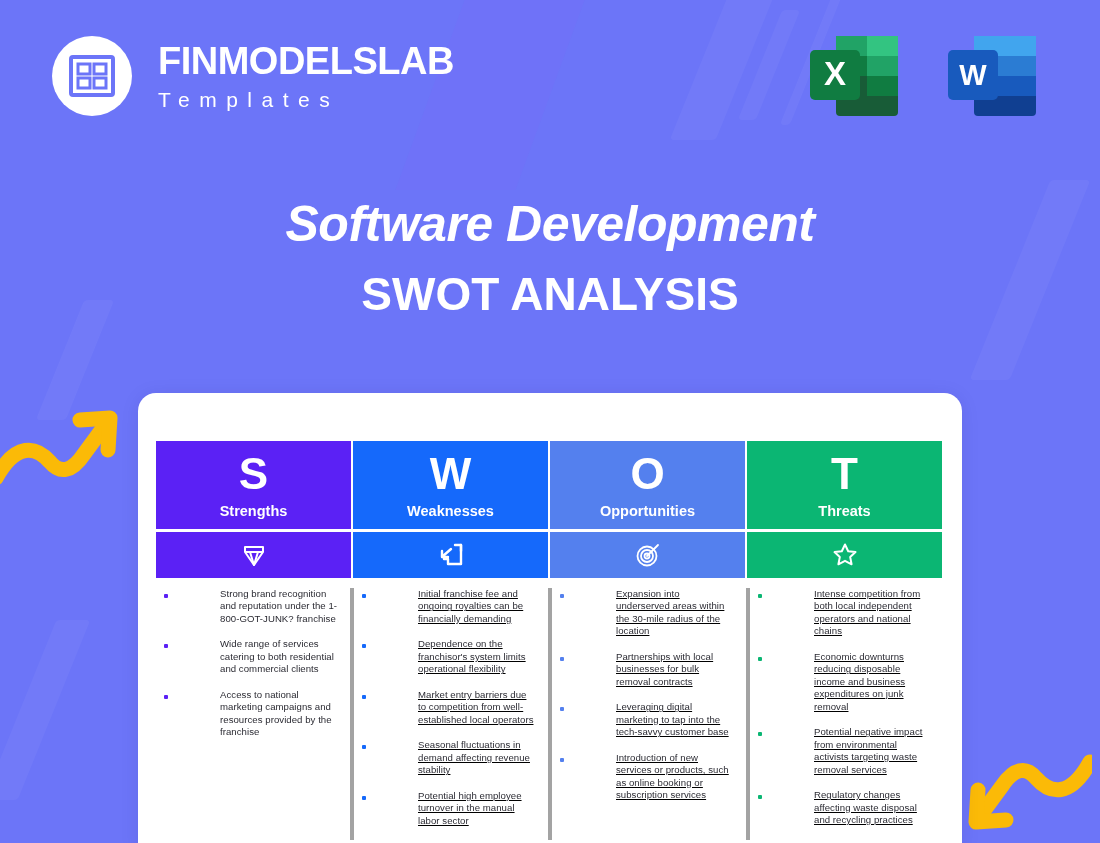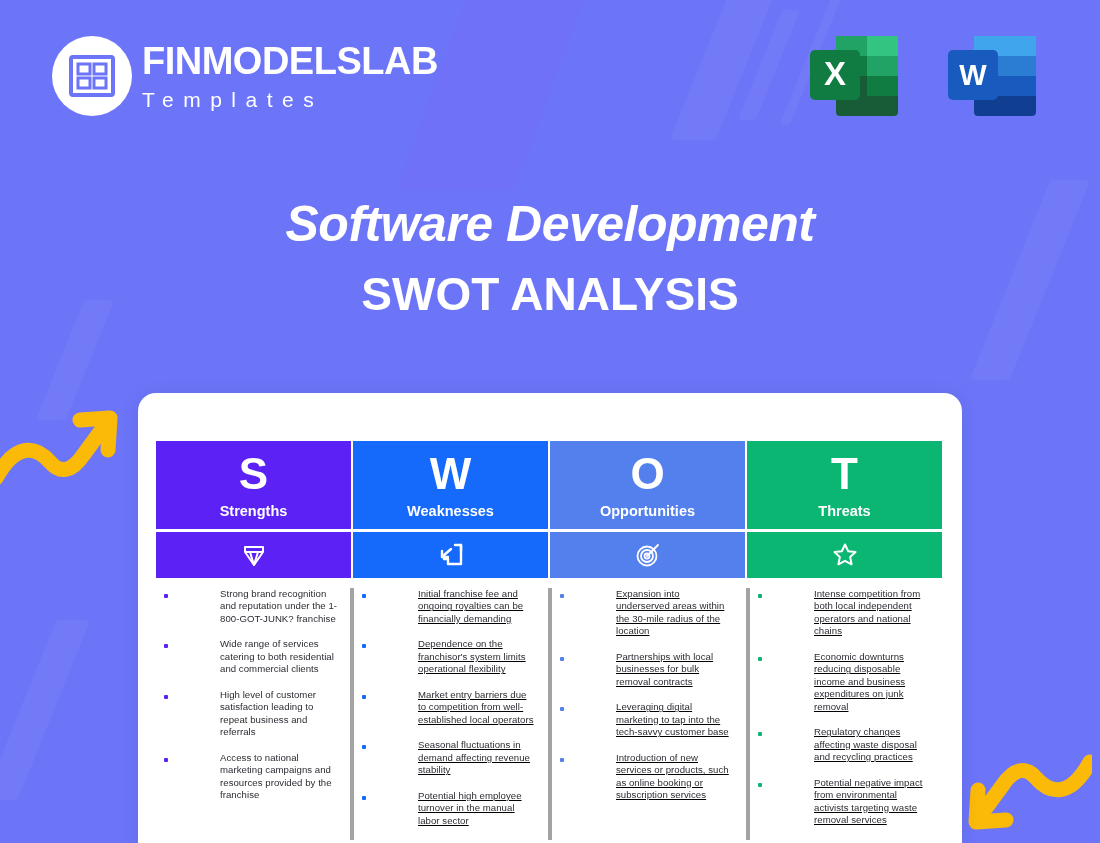--- a/index.html
+++ b/index.html
@@ -35,21 +35,21 @@
     left: 52px; top: 36px;
     display: flex; align-items: center;
   }
   .logo-circle {
     width: 80px; height: 80px; border-radius: 50%;
     background: #FFFFFF;
     display: flex; align-items: center; justify-content: center;
     flex: none;
   }
   .logo-grid-icon { display: block; }
-  .logo-text { margin-left: 10px; }
+  .logo-text { margin-left: 26px; }
   .logo-title {
     font-size: 38px; font-weight: bold; color: #FFFFFF;
     letter-spacing: -0.5px; line-height: 1;
     position: relative;
   }
   .logo-sub {
     font-size: 21px; color: #FFFFFF; letter-spacing: 9.5px;
     margin-top: 9px; line-height: 1; font-weight: 400;
   }
 
@@ -283,24 +283,20 @@
           <div class="bullet-item">
               <span class="bullet-dot" style="background:#5B21F5"></span>
               <span class="bullet-text">Strong brand recognition and reputation under the 1-800-GOT-JUNK? franchise</span>
             </div>
           <div class="bullet-item">
               <span class="bullet-dot" style="background:#5B21F5"></span>
               <span class="bullet-text">Wide range of services catering to both residential and commercial clients</span>
             </div>
           <div class="bullet-item">
               <span class="bullet-dot" style="background:#5B21F5"></span>
-              <span class="bullet-text">High level of customer satisfaction leading to repeat business and referrals</span>
-            </div>
-          <div class="bullet-item">
-              <span class="bullet-dot" style="background:#5B21F5"></span>
               <span class="bullet-text">Access to national marketing campaigns and resources provided by the franchise</span>
             </div>
         </div>
 
         <div class="bullet-col">
           <div class="bullet-item">
               <span class="bullet-dot" style="background:#1569FB"></span>
               <span class="bullet-text">Initial franchise fee and ongoing royalties can be financially demanding</span>
             </div>
           <div class="bullet-item">
@@ -344,25 +340,25 @@
           <div class="bullet-item">
               <span class="bullet-dot" style="background:#0BB673"></span>
               <span class="bullet-text">Intense competition from both local independent operators and national chains</span>
             </div>
           <div class="bullet-item">
               <span class="bullet-dot" style="background:#0BB673"></span>
               <span class="bullet-text">Economic downturns reducing disposable income and business expenditures on junk removal</span>
             </div>
           <div class="bullet-item">
               <span class="bullet-dot" style="background:#0BB673"></span>
+              <span class="bullet-text">Potential negative impact from environmental activists targeting waste removal services</span>
+            </div>
+          <div class="bullet-item">
+              <span class="bullet-dot" style="background:#0BB673"></span>
               <span class="bullet-text">Regulatory changes affecting waste disposal and recycling practices</span>
-            </div>
-          <div class="bullet-item">
-              <span class="bullet-dot" style="background:#0BB673"></span>
-              <span class="bullet-text">Potential negative impact from environmental activists targeting waste removal services</span>
             </div>
         </div>
 
       </div>
     </div>
   </div>
 
 </div>
 
 </body></html>

